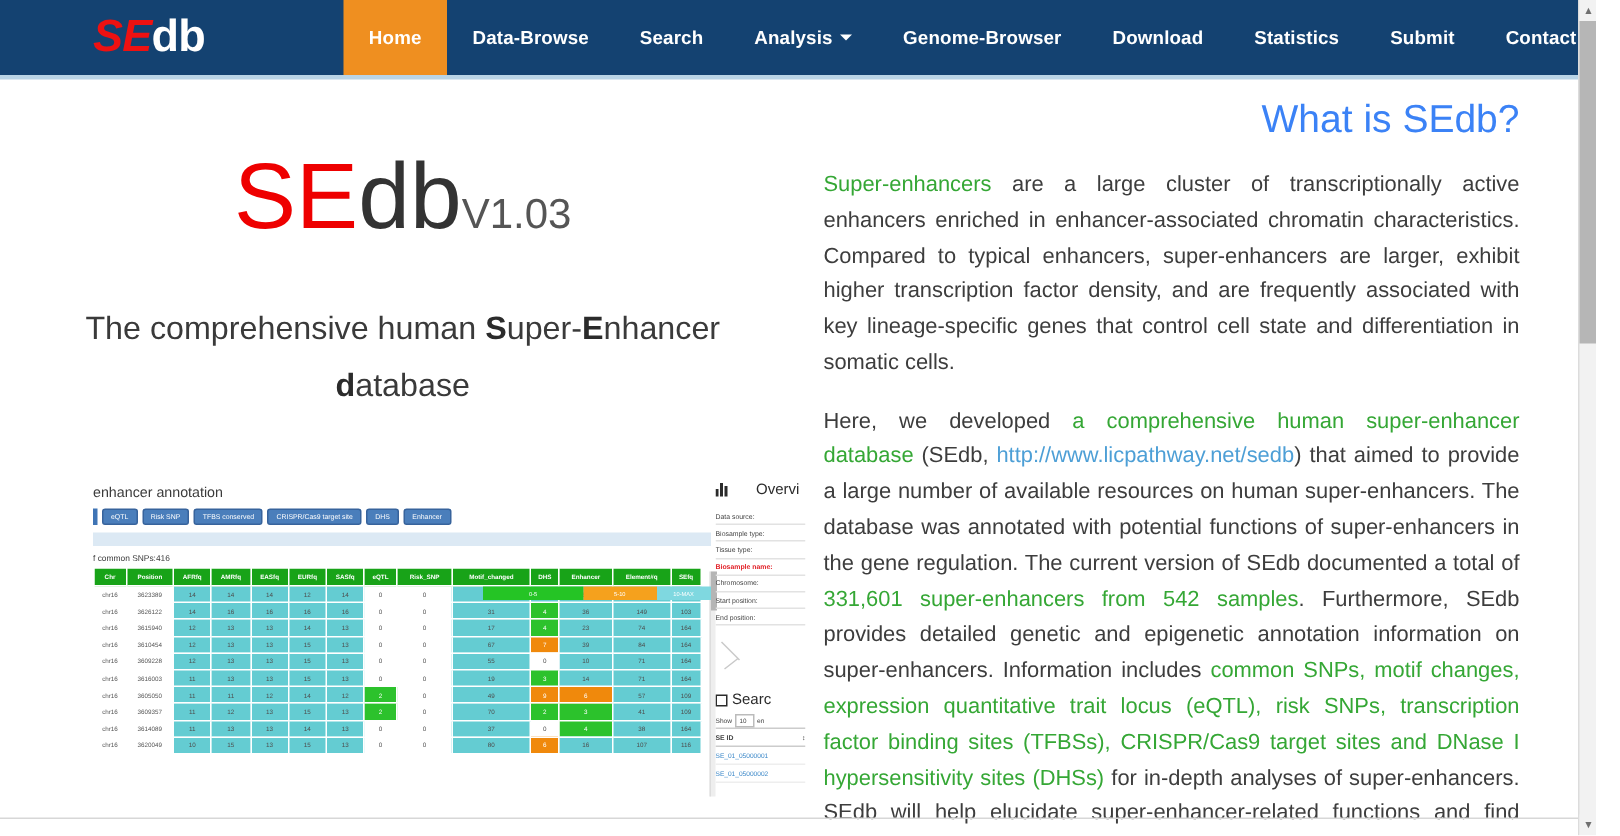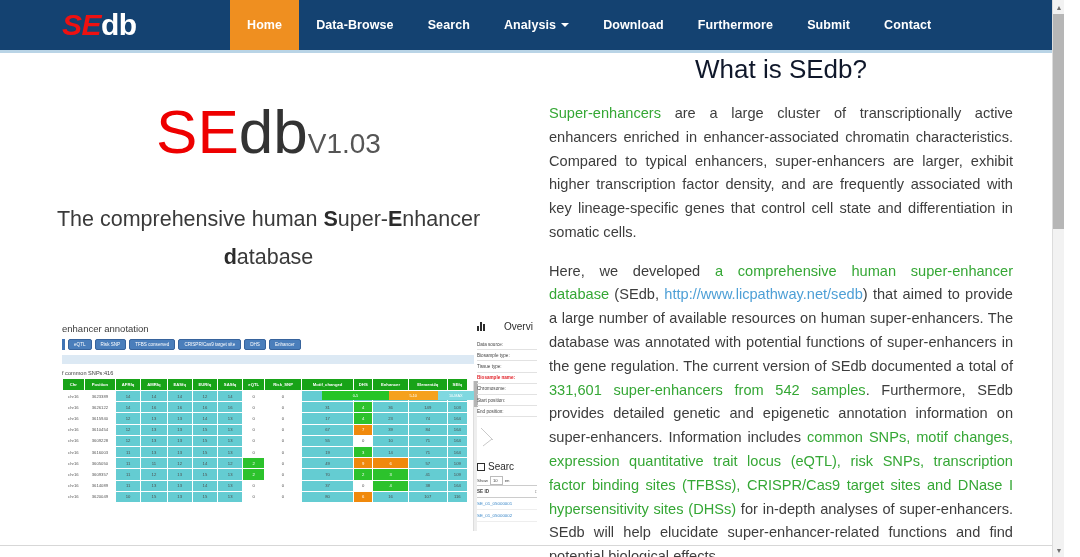--- a/index.html
+++ b/index.html
@@ -141,23 +141,23 @@
   .mini-arrow { margin: 9px 0 6px 2px; width:26px; height:26px; }
   .mini-search { display:flex; align-items:center; gap:3px; font-size:10px; color:#2b2b2b; margin-top:2px;}
   .mini-search .bx { width:8px; height:8px; border:1.2px solid #2b2b2b; }
   .mini-show { display:flex; align-items:center; gap:2px; font-size:4.4px; margin-top:4px;}
   .mini-show .sel { border:1px solid #bbb; padding:1px 4px 1px 2px; font-size:4.2px; }
   .mini-th { border-top:1px solid #ccc; border-bottom:1px solid #ccc; font-size:4.6px; padding:3px 0; display:flex; justify-content:space-between; font-weight:bold;}
   .mini-id { color:#3a87c8; font-size:4.4px; padding:3px 0; border-bottom:1px solid #eee; }
 
   
   .page-title {
-    text-align: center; color: #0f172a;
+    text-align: right; color: #3b82f6;
     font-size: 26px; font-weight: normal;
-    margin: 1px 0 17px 0;
+    margin: 11px 0 17px 0;
   }
   .para {
     color: #3d3d3d; font-size: 14.6px; line-height: 1.63;
     text-align: justify; margin: 0 0 15px 0;
   }
   .para .grn { color: #35a735; }
   .para .lnk { color: #4d9fd6; }
 
   
   .scrollbar {
@@ -188,24 +188,27 @@
           <span>Data-Browse</span>
         </div>
         <div class="nav-item">
           <span>Search</span>
         </div>
         <div class="nav-item">
           <span>Analysis</span>
           <span class="caret"></span>
         </div>
         <div class="nav-item">
+          <span>Genome-Browser</span>
+        </div>
+        <div class="nav-item">
           <span>Download</span>
         </div>
         <div class="nav-item">
-          <span>Furthermore</span>
+          <span>Statistics</span>
         </div>
         <div class="nav-item">
           <span>Submit</span>
         </div>
         <div class="nav-item">
           <span>Contact</span>
         </div>
       </div>
   </div>
   <div class="nav-underline"></div>

